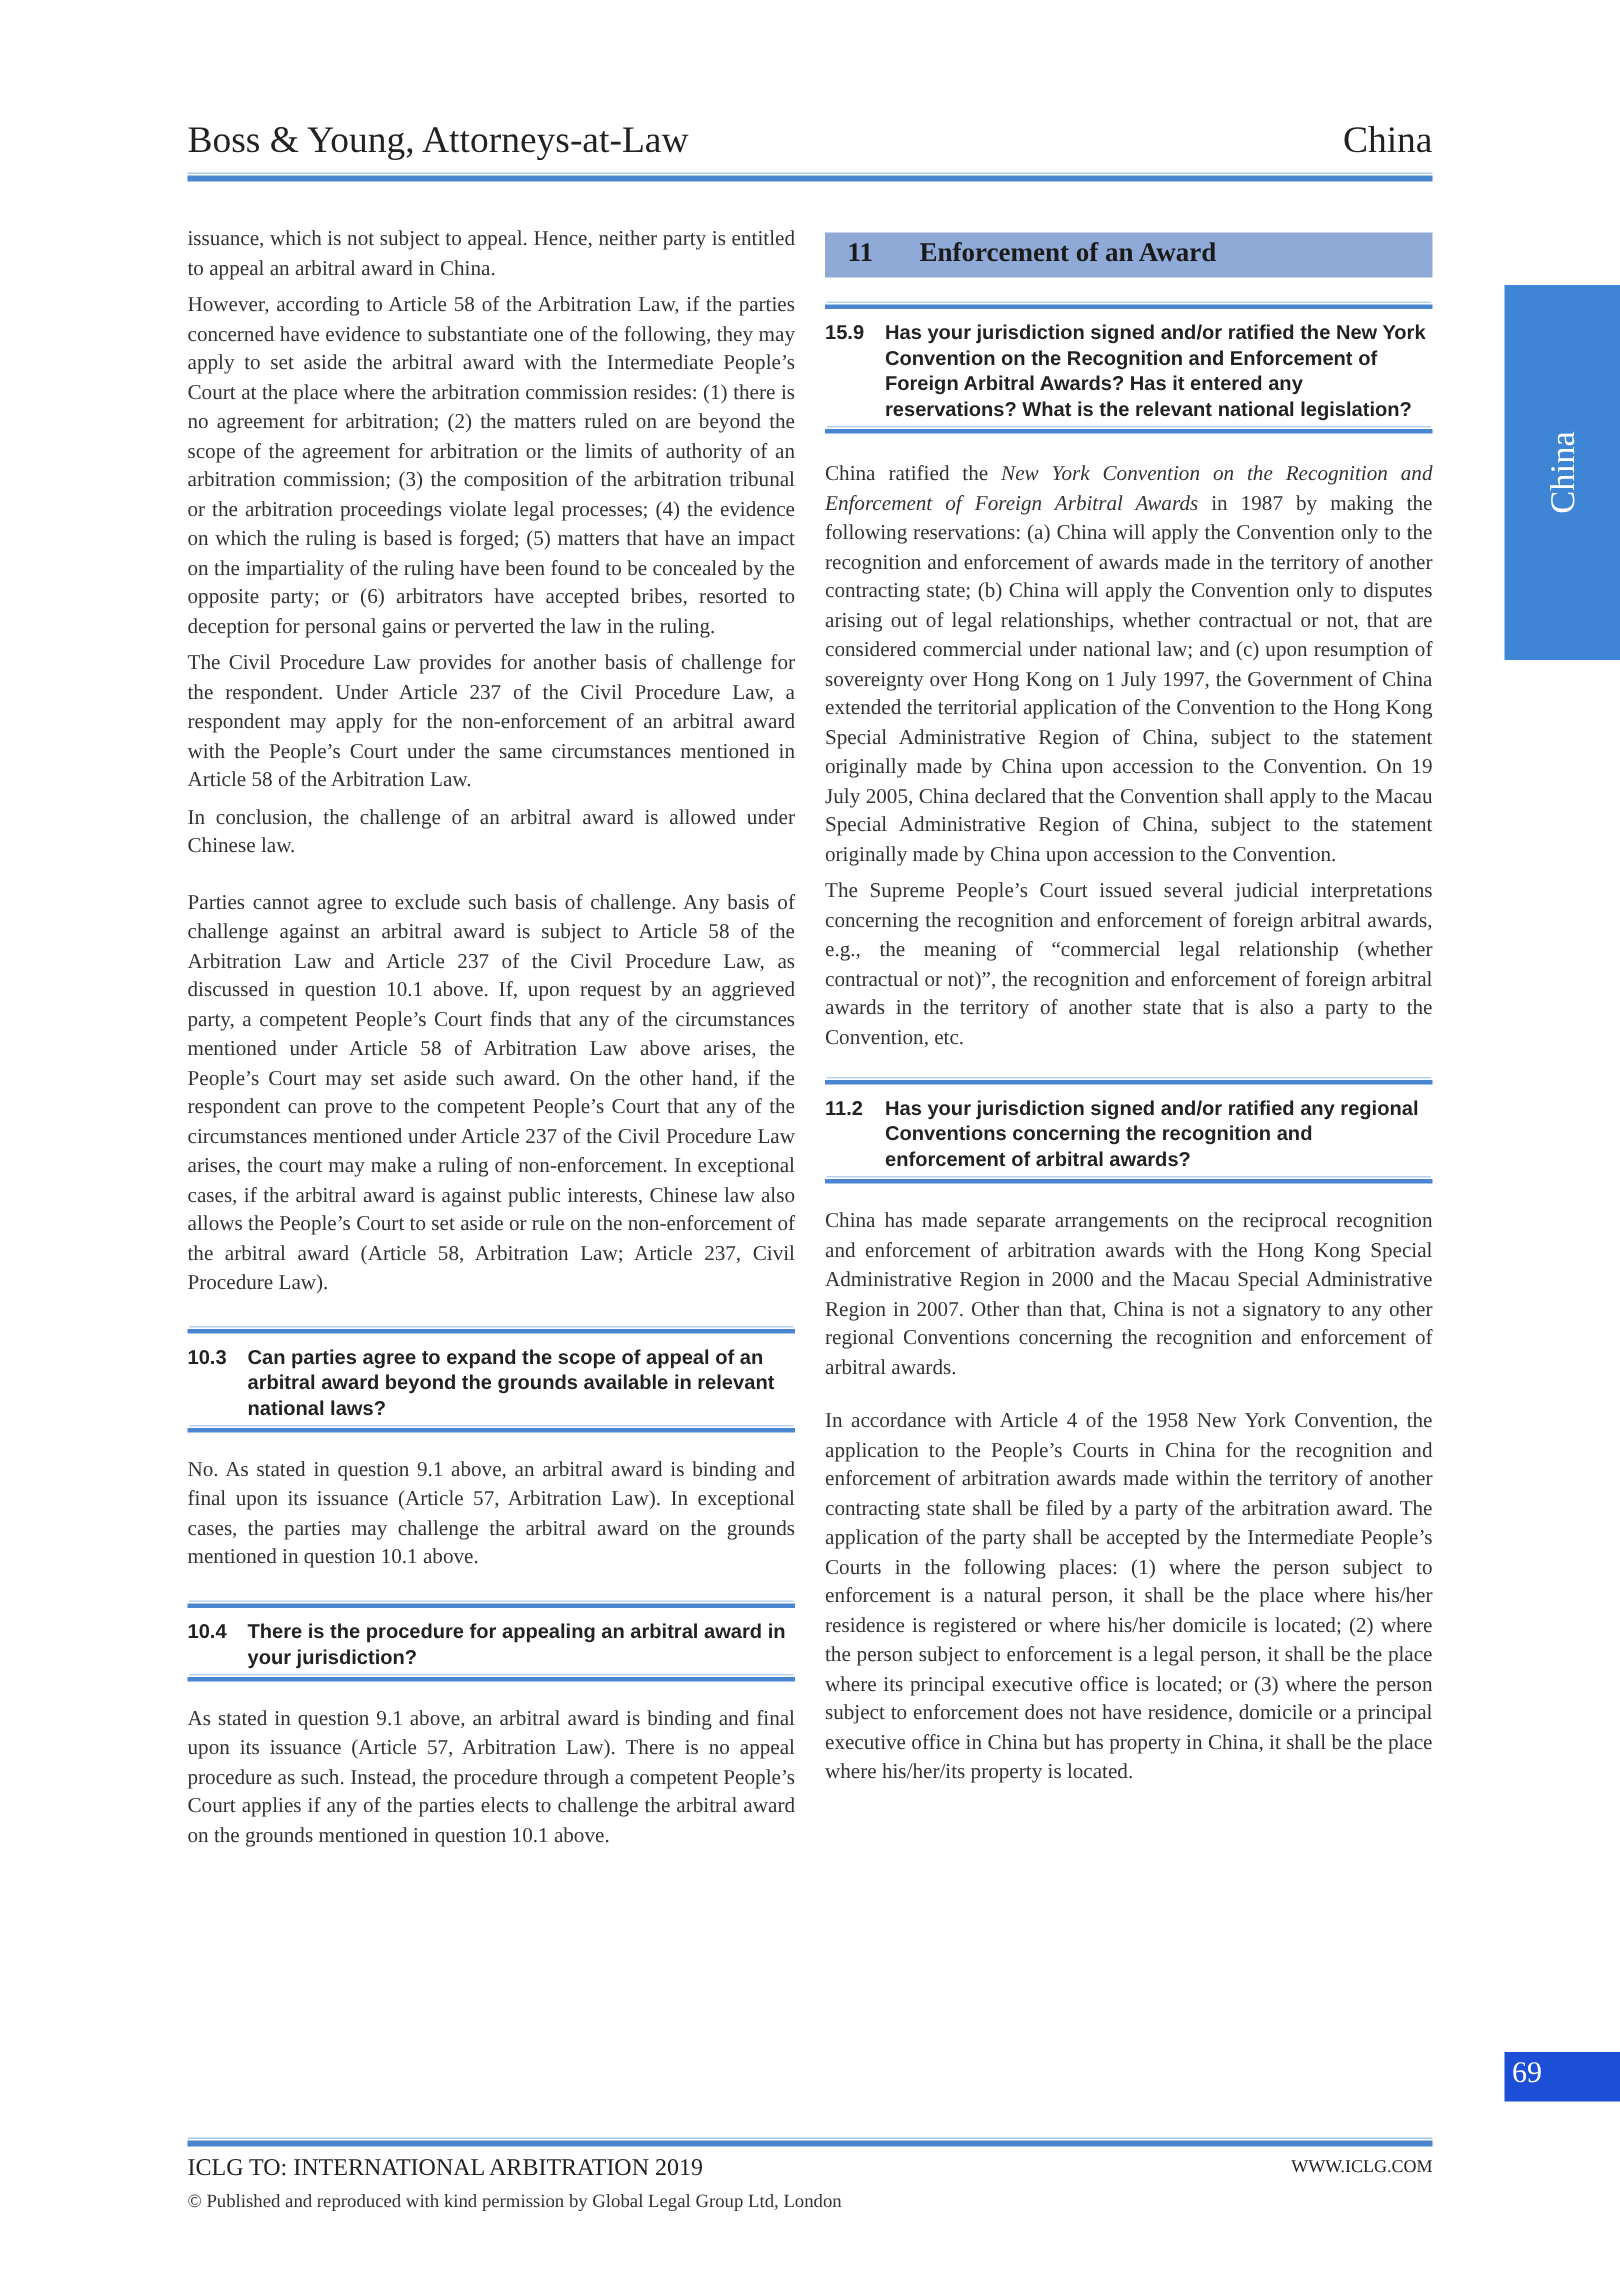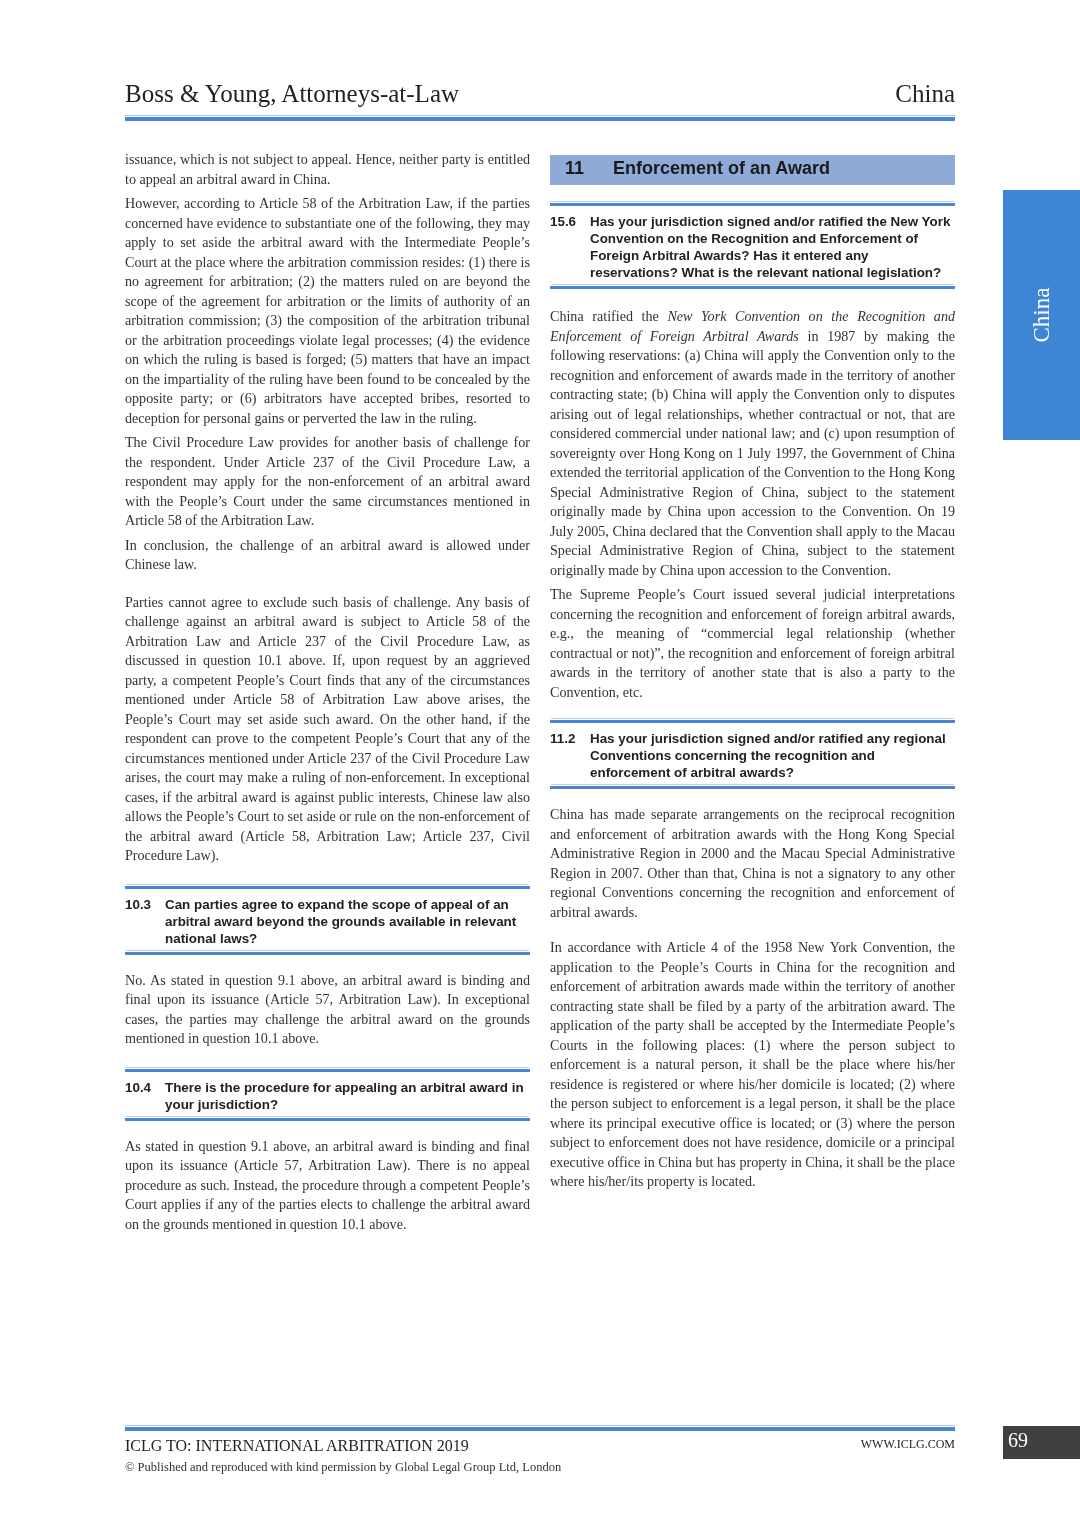--- a/index.html
+++ b/index.html
@@ -18,21 +18,21 @@
 
   .col { position: absolute; top: 150px; width: 405px; font-family: "Liberation Serif", "DejaVu Serif", serif; font-size: 14.1px; line-height: 19.5px; color: #333; }
   .col-left { left: 125px; }
   .col-right { left: 550px; }
 
   .p { margin: 0 0 5px 0; text-align: justify; }
   .p i { font-style: italic; }
 
   .section-box {
     background: #8faad6; height: 30px; margin-top: 5px; margin-bottom: 18px; position: relative;
-    font-family: Liberation Sans, sans-serif; font-weight: bold; font-size: 18px; color: #1a1a1a;
+    font-family: Liberation Serif, serif; font-weight: bold; font-size: 18px; color: #1a1a1a;
   }
   .section-box .num { position: absolute; left: 15px; top: 4px; }
   .section-box .title { position: absolute; left: 63px; top: 4px; }
 
   .q-block { position: relative; margin: 14px 0 14px 0; padding: 10px 0 8px 0; }
   .q-block::before, .q-block::after {
     content: ""; position: absolute; left: 0; width: 100%; height: 3px; background: #4a86d0;
     box-shadow: 0 -3px 0 -1px #b5d0f0;
   }
   .q-block::before { top: 0; }
@@ -48,21 +48,21 @@
     position: absolute; left: 50%; top: 50%; transform: translate(-50%, -50%) rotate(-90deg);
     font-family: "Liberation Serif", "DejaVu Serif", serif; font-size: 23px; color: #ffffff; white-space: nowrap;
   }
 
   .rule-footer { position: absolute; left: 125px; top: 1427px; width: 830px; height: 4px; background: #4a86d0; }
   .rule-footer::before { content: ""; position: absolute; left: 0; top: -2px; width: 100%; height: 1px; background: #a9c8ee; }
   .footer-left { position: absolute; left: 125px; top: 1437px; font-family: "Liberation Serif", "DejaVu Serif", serif; font-size: 16px; color: #222; }
   .footer-right { position: absolute; right: 125px; top: 1437px; font-family: "Liberation Serif", "DejaVu Serif", serif; font-size: 12px; color: #222; }
   .footer-copy { position: absolute; left: 125px; top: 1460px; font-family: "Liberation Serif", "DejaVu Serif", serif; font-size: 12.5px; color: #333; }
   .page-num {
-    position: absolute; left: 1003px; top: 1426px; width: 77px; height: 33px; background: #404040;
+    position: absolute; left: 1003px; top: 1368px; width: 77px; height: 33px; background: #1d4ed8;
     font-family: "Liberation Serif", "DejaVu Serif", serif; font-size: 20px; color: #fff;
   }
   .page-num span { position: absolute; left: 5px; top: 3px; }
 </style>
 </head>
 <body>
 
 <div class="page">
 
   <div class="header">
@@ -101,21 +101,21 @@
   </div>
 
   <div class="col col-right">
     <div class="section-box">
       <span class="num">11</span>
       <span class="title">Enforcement of an Award</span>
     </div>
 
     <div class="q-block">
       <div class="q-inner">
-        <span class="q-num">15.6</span>
+        <span class="q-num">15.9</span>
         <span class="q-text">Has your jurisdiction signed and/or ratified the New York Convention on the Recognition and Enforcement of Foreign Arbitral Awards?  Has it entered any reservations? What is the relevant national legislation?</span>
       </div>
     </div>
     <p class="p" style="margin-top:18px;"><span>China ratified the </span><i>New York Convention on the Recognition and Enforcement of Foreign Arbitral Awards</i><span> in 1987 by making the following reservations: (a) China will apply the Convention only to the recognition and enforcement of awards made in the territory of another contracting state; (b) China will apply the Convention only to disputes arising out of legal relationships, whether contractual or not, that are considered commercial under national law; and (c) upon resumption of sovereignty over Hong Kong on 1 July 1997, the Government of China extended the territorial application of the Convention to the Hong Kong Special Administrative Region of China, subject to the statement originally made by China upon accession to the Convention.  On 19 July 2005, China declared that the Convention shall apply to the Macau Special Administrative Region of China, subject to the statement originally made by China upon accession to the Convention.</span></p>
     <p class="p">The Supreme People’s Court issued several judicial interpretations concerning the recognition and enforcement of foreign arbitral awards, e.g., the meaning of “commercial legal relationship (whether contractual or not)”, the recognition and enforcement of foreign arbitral awards in the territory of another state that is also a party to the Convention, etc.</p>
 
     <div class="q-block" style="margin-top:18px;">
       <div class="q-inner">
         <span class="q-num">11.2</span>
         <span class="q-text">Has your jurisdiction signed and/or ratified any regional Conventions concerning the recognition and enforcement of arbitral awards?</span>

